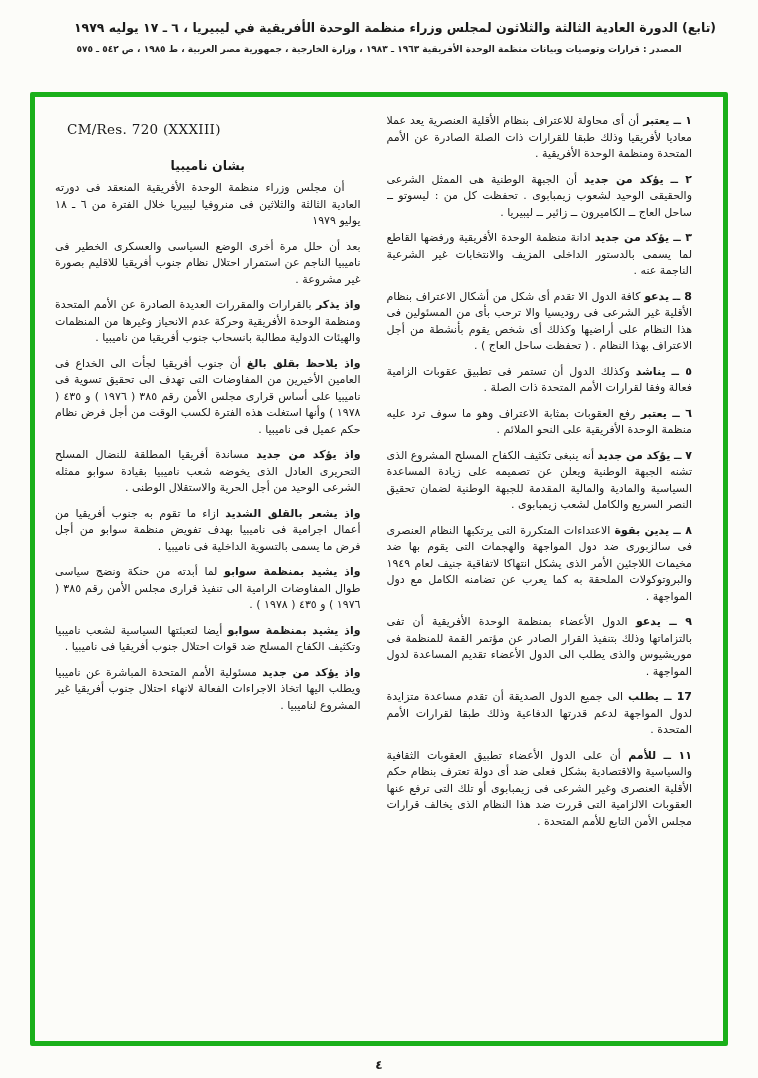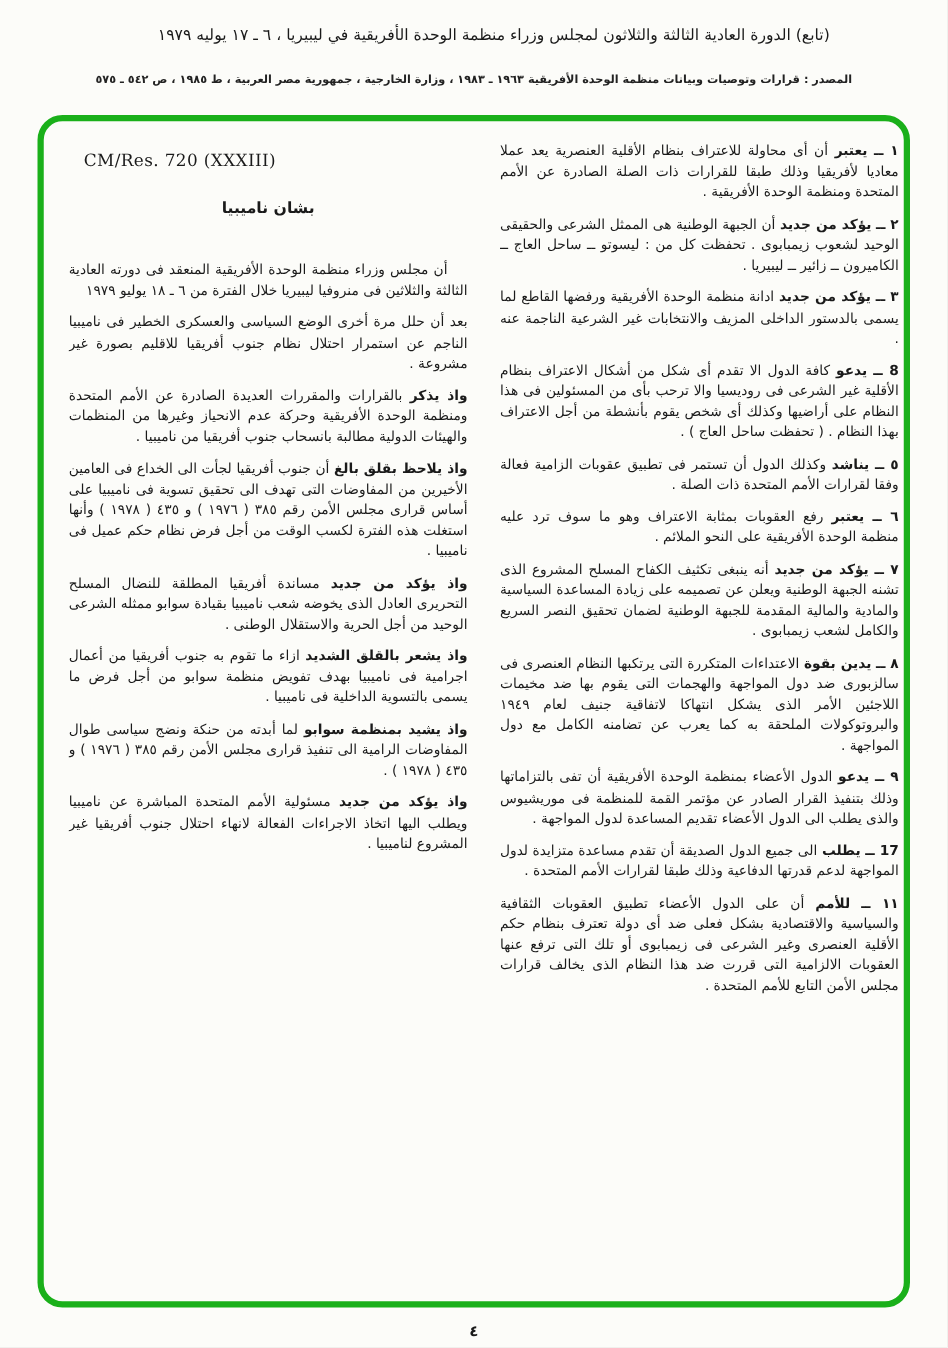--- a/index.html
+++ b/index.html
@@ -7,29 +7,29 @@
   .page {
     position: relative;
     width: 758px; height: 1078px;
     margin: 0 auto;
     background: #fcfcf9;
     font-family: "DejaVu Sans", sans-serif;
     color: #1a1a1a;
     overflow: hidden;
   }
   .header { text-align: center; padding-top: 20px; direction: rtl; }
-  .header-line1 { font-size: 12.5px; font-weight: normal; letter-spacing: 0.2px; padding-left: 32px; }
-  .header-line2 { font-size: 9px; font-weight: bold; margin-top: 24px; color: #222; }
+  .header-line1 { font-size: 12.5px; font-weight: bold; letter-spacing: 0.2px; padding-left: 32px; }
+  .header-line2 { font-size: 9px; font-weight: bold; margin-top: 9px; color: #222; }
   .frame {
     position: absolute;
     left: 30px; right: 30px; top: 92px; bottom: 32px;
     border: 5px solid var(--frame_border, #1ab01a);
-    border-radius: 20px;
+    border-radius: 2px;
     background: #fcfcf9;
-    padding: 16px 4px 12px 20px;
+    padding: 16px 31px 12px 20px;
     overflow: hidden;
   }
   .columns {
     direction: rtl;
     display: flex;
     gap: 26px;
     height: 100%;
   }
   .col {
     flex: 1 1 0;
@@ -52,21 +52,21 @@
   .res-title {
     text-align: center;
     font-weight: bold;
     font-size: 14.5px;
     margin-bottom: 16px;
   }
   .res-subtitle {
     text-align: center;
     font-weight: bold;
     font-size: 12.5px;
-    margin-bottom: 32px;
+    margin-bottom: 4px;
   }
   .opening-para { text-indent: 16px; }
   .page-number {
     position: absolute;
     bottom: 6px; left: 0; right: 0;
     text-align: center;
     font-size: 12px;
     font-weight: bold;
   }
 </style>
@@ -100,20 +100,21 @@
       <div class="col">
         <div class="res-number">CM/Res. 720 (XXXIII)</div>
         <div class="res-subtitle">بشان ناميبيا</div>
         <p class="opening-para"><span class="lead"></span> <span>أن مجلس وزراء منظمة الوحدة الأفريقية المنعقد فى دورته العادية الثالثة والثلاثين فى منروفيا ليبيريا خلال الفترة من ٦ ـ ١٨ يوليو ١٩٧٩</span></p>
         <p><span class="lead"></span> <span>بعد أن حلل مرة أخرى الوضع السياسى والعسكرى الخطير فى ناميبيا الناجم عن استمرار احتلال نظام جنوب أفريقيا للاقليم بصورة غير مشروعة .</span></p>
         <p><span class="lead">واذ يذكر</span> <span>بالقرارات والمقررات العديدة الصادرة عن الأمم المتحدة ومنظمة الوحدة الأفريقية وحركة عدم الانحياز وغيرها من المنظمات والهيئات الدولية مطالبة بانسحاب جنوب أفريقيا من ناميبيا .</span></p>
         <p><span class="lead">واذ يلاحظ بقلق بالغ</span> <span>أن جنوب أفريقيا لجأت الى الخداع فى العامين الأخيرين من المفاوضات التى تهدف الى تحقيق تسوية فى ناميبيا على أساس قرارى مجلس الأمن رقم ٣٨٥ ( ١٩٧٦ ) و ٤٣٥ ( ١٩٧٨ ) وأنها استغلت هذه الفترة لكسب الوقت من أجل فرض نظام حكم عميل فى ناميبيا .</span></p>
         <p><span class="lead">واذ يؤكد من جديد</span> <span>مساندة أفريقيا المطلقة للنضال المسلح التحريرى العادل الذى يخوضه شعب ناميبيا بقيادة سوابو ممثله الشرعى الوحيد من أجل الحرية والاستقلال الوطنى .</span></p>
         <p><span class="lead">واذ يشعر بالقلق الشديد</span> <span>ازاء ما تقوم به جنوب أفريقيا من أعمال اجرامية فى ناميبيا بهدف تفويض منظمة سوابو من أجل فرض ما يسمى بالتسوية الداخلية فى ناميبيا .</span></p>
         <p><span class="lead">واذ يشيد بمنظمة سوابو</span> <span>لما أبدته من حنكة ونضج سياسى طوال المفاوضات الرامية الى تنفيذ قرارى مجلس الأمن رقم ٣٨٥ ( ١٩٧٦ ) و ٤٣٥ ( ١٩٧٨ ) .</span></p>
+        <p><span class="lead">واذ يشيد بمنظمة سوابو</span> <span>أيضا لتعبئتها السياسية لشعب ناميبيا وتكثيف الكفاح المسلح ضد قوات احتلال جنوب أفريقيا فى ناميبيا .</span></p>
         <p><span class="lead">واذ يؤكد من جديد</span> <span>مسئولية الأمم المتحدة المباشرة عن ناميبيا ويطلب اليها اتخاذ الاجراءات الفعالة لانهاء احتلال جنوب أفريقيا غير المشروع لناميبيا .</span></p>
       </div>
 
     </div>
   </div>
 
   <div class="page-number">٤</div>
 
 </div>
 

